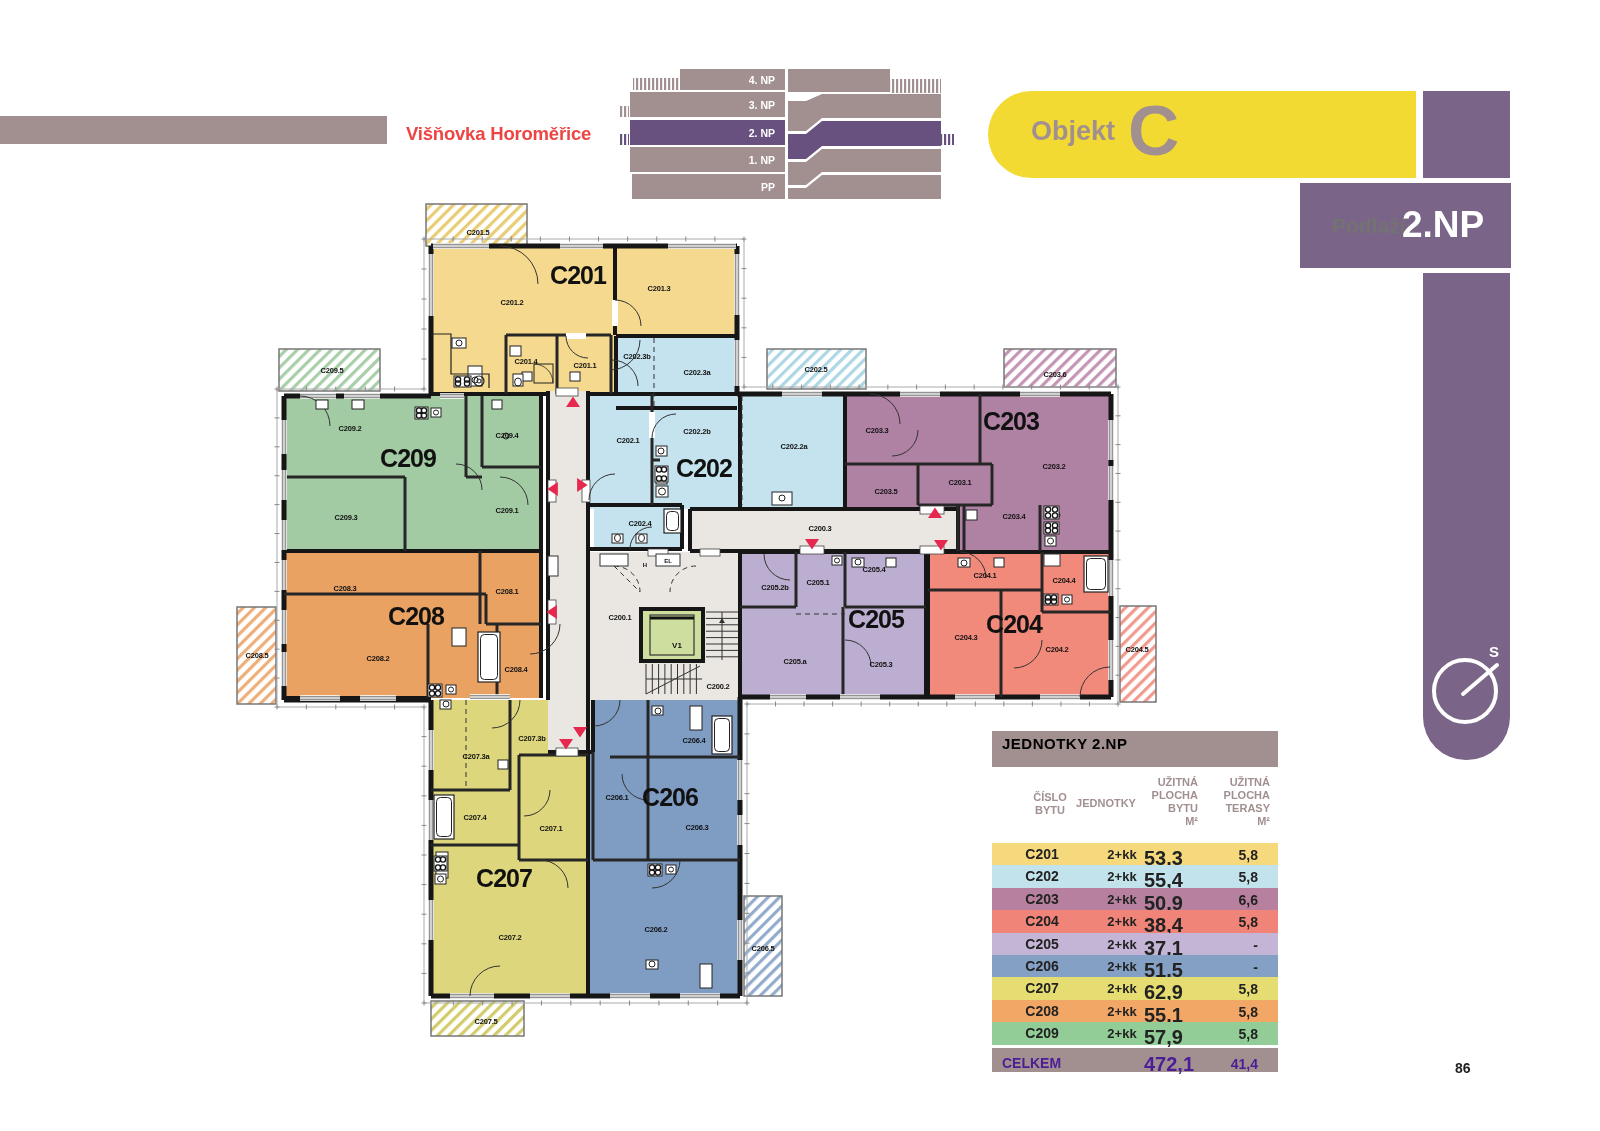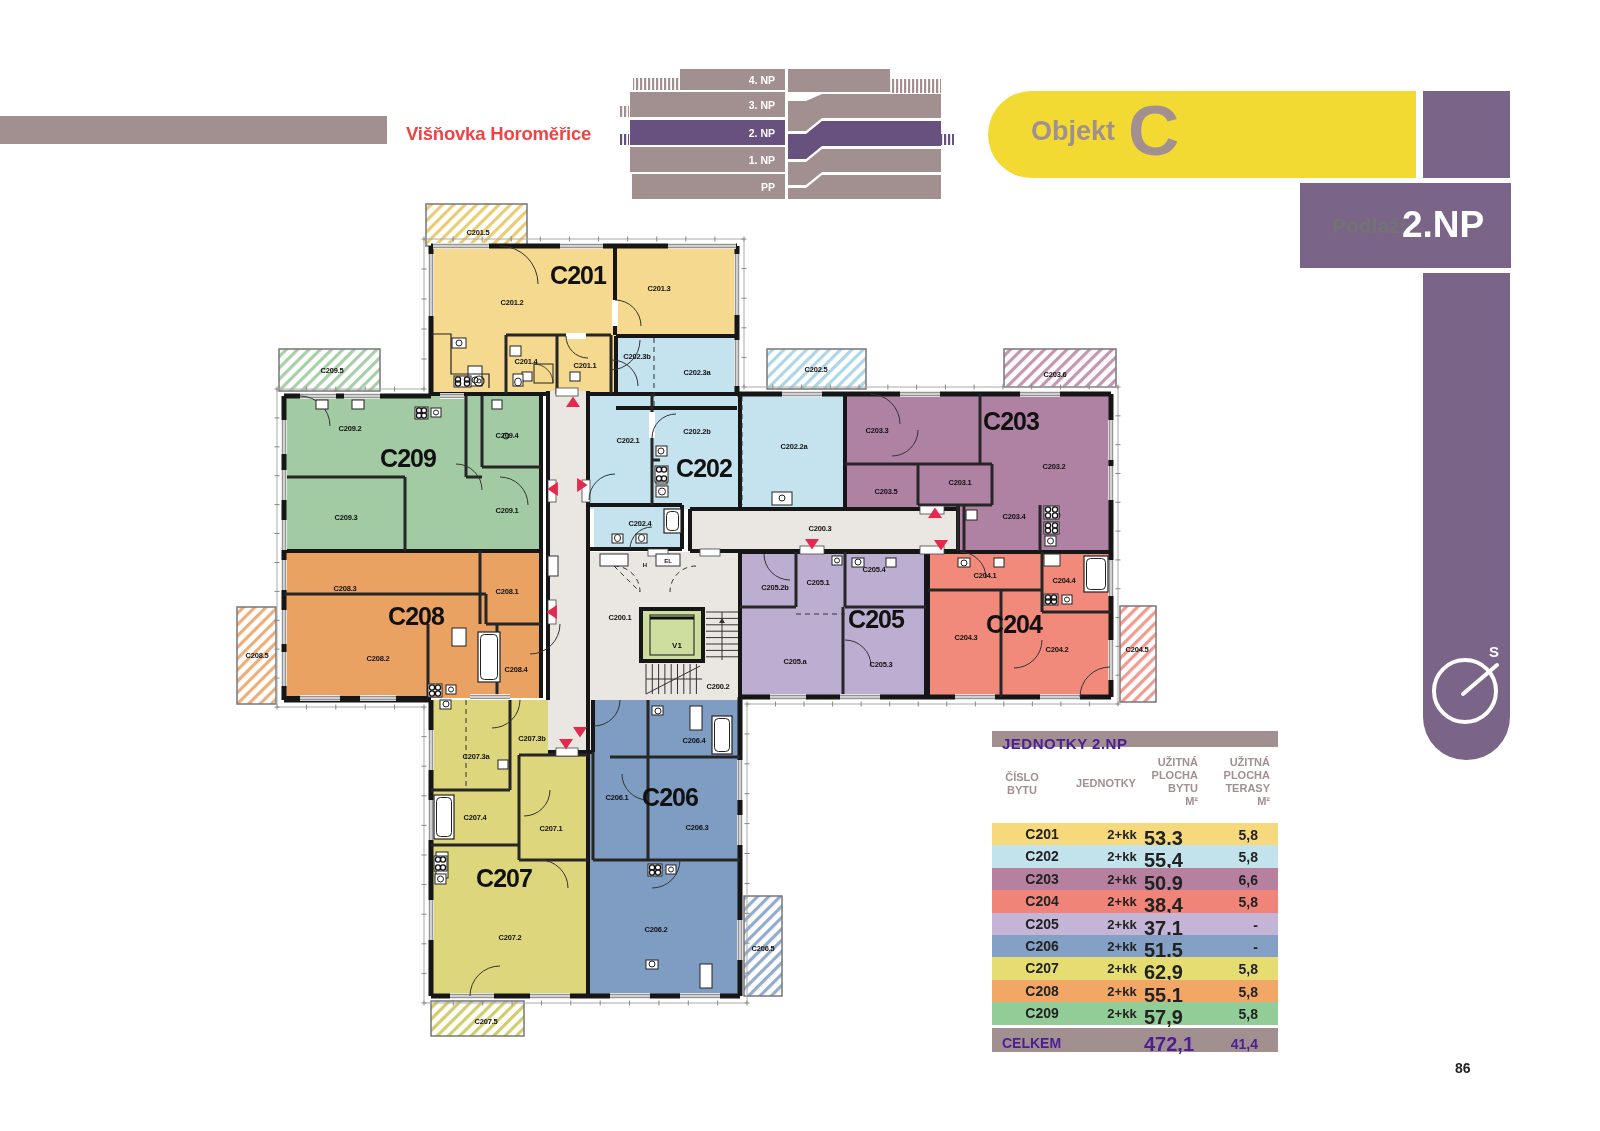--- a/index.html
+++ b/index.html
@@ -726,23 +726,23 @@
     <text x="516" y="672" font-size="7.5" fill="#111" text-anchor="middle" font-weight="bold" letter-spacing="-0.2">C208.4</text>
     <text x="257" y="658" font-size="7.5" fill="#111" text-anchor="middle" font-weight="bold" letter-spacing="-0.2">C208.5</text>
     <text x="350" y="431" font-size="7.5" fill="#111" text-anchor="middle" font-weight="bold" letter-spacing="-0.2">C209.2</text>
     <text x="507" y="438" font-size="7.5" fill="#111" text-anchor="middle" font-weight="bold" letter-spacing="-0.2">C209.4</text>
     <text x="346" y="520" font-size="7.5" fill="#111" text-anchor="middle" font-weight="bold" letter-spacing="-0.2">C209.3</text>
     <text x="507" y="513" font-size="7.5" fill="#111" text-anchor="middle" font-weight="bold" letter-spacing="-0.2">C209.1</text>
     <text x="332" y="373" font-size="7.5" fill="#111" text-anchor="middle" font-weight="bold" letter-spacing="-0.2">C209.5</text>
   </svg>
 
 <div style="position:absolute;left:992px;top:731px;width:286px">
-  <div style="background:#a29091;color:#4c1d95;font-size:15px;font-weight:bold;height:16px;line-height:25px;padding-left:10px;letter-spacing:0.5px">JEDNOTKY 2.NP</div>
+  <div style="background:#a29091;color:#000000;font-size:15px;font-weight:bold;height:36px;line-height:25px;padding-left:10px;letter-spacing:0.5px">JEDNOTKY 2.NP</div>
   <div style="position:relative;height:76px;color:#a29091;font-weight:bold;font-size:11px">
-    <div style="position:absolute;left:4px;top:24px;width:52px;text-align:center;line-height:12.5px">ČÍSLO<br>BYTU</div>
+    <div style="position:absolute;left:32px;top:24px;width:52px;text-align:center;line-height:12.5px">ČÍSLO<br>BYTU</div>
     <div style="position:absolute;left:84px;top:30px;width:60px;text-align:center">JEDNOTKY</div>
     <div style="position:absolute;left:140px;top:9px;width:66px;text-align:right;line-height:13px">UŽITNÁ<br>PLOCHA<br>BYTU<br>M²</div>
     <div style="position:absolute;left:212px;top:9px;width:66px;text-align:right;line-height:13px">UŽITNÁ<br>PLOCHA<br>TERASY<br>M²</div>
   </div>
   <div class="trow" style="background:#f6d97d">
       <span class="tc1">C201</span>
       <span class="tc2">2+kk</span>
       <span class="tc3">53,3</span>
       <span class="tc4">5,8</span>
     </div>

